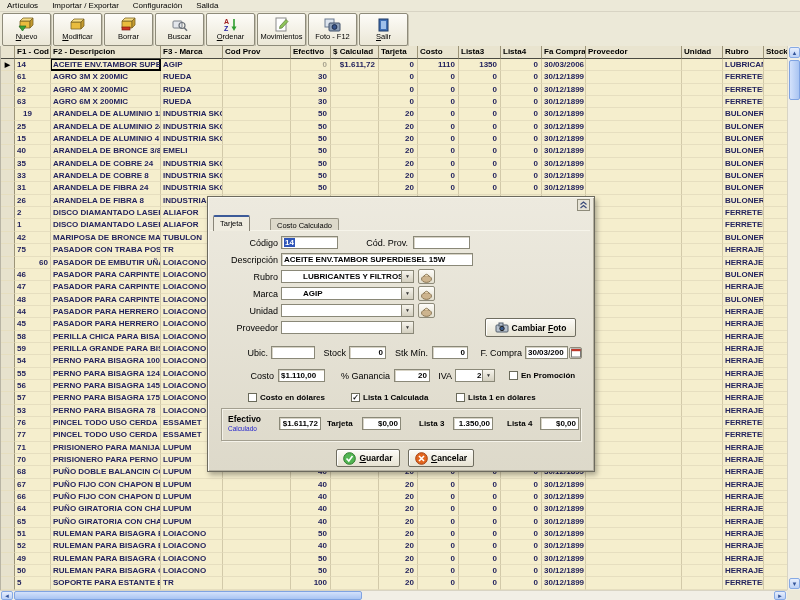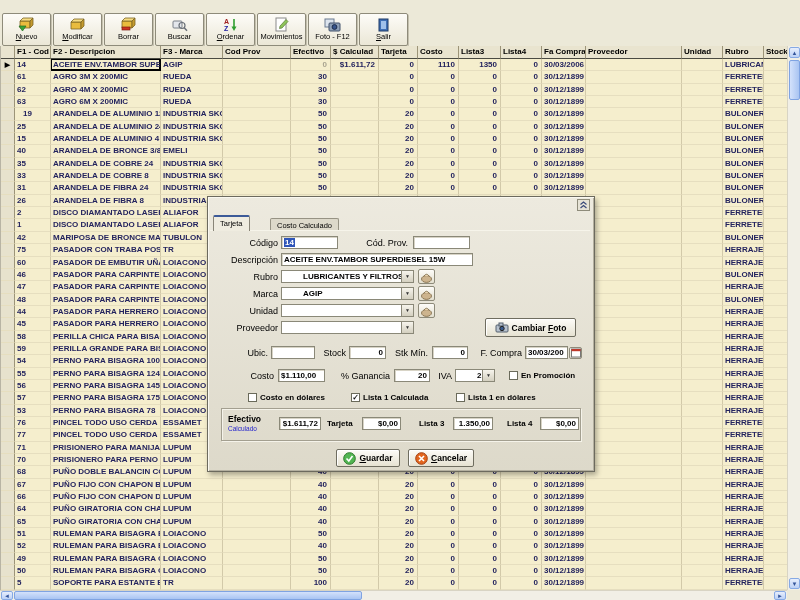--- a/index.html
+++ b/index.html
@@ -73,20 +73,26 @@
         font-size:8.5px;font-weight:bold;color:#000;box-sizing:border-box;}
   #panel{position:absolute;left:13px;top:211px;width:360px;height:33px;border:1px solid #a39f90;
          box-shadow:inset 1px 1px 0 #f5f3ea,1px 1px 0 #f5f3ea;box-sizing:border-box;}
   .sub{font-size:6.5px;color:#2222cc;white-space:nowrap;}
   u{text-decoration:underline;}
 </style>
 </head>
 <body>
 
 <div id="app">
+  <div id="menubar">
+      <span class="menu-item">Artículos</span>
+      <span class="menu-item">Importar / Exportar</span>
+      <span class="menu-item">Configuración</span>
+      <span class="menu-item">Salida</span>
+    </div>
   <div id="toolbar">
       <div class="tbtn">
         <div class="ticon">
           <svg width="17" height="15" viewBox="0 0 17 15">
             <polygon points="2,4 12,4 12,11 2,11" fill="#e9bc3e" stroke="#7c6424" stroke-width="0.8"></polygon>
             <polygon points="2,4 5,1 15,1 12,4" fill="#f6dc82" stroke="#7c6424" stroke-width="0.8"></polygon>
             <polygon points="12,4 15,1 15,8 12,11" fill="#c49a2e" stroke="#7c6424" stroke-width="0.8"></polygon>
             <polygon points="1,9 8,9 4.5,14" fill="#3aa43a" stroke="#1e6e1e" stroke-width="0.7"></polygon>
           </svg>
         </div>
@@ -467,21 +473,21 @@
           <div class="gcell r" style="width: 42px;"></div>
           <div class="gcell r" style="width: 41px;"></div>
           <div class="gcell" style="width: 44px;"></div>
           <div class="gcell" style="width: 96px;"></div>
           <div class="gcell" style="width: 41px;"></div>
           <div class="gcell" style="width: 41px;">HERRAJES</div>
           <div class="gcell" style="width: 26px;"></div>
         </div>
         <div class="grow">
           <div class="gcell ind" style="width: 14px;"></div>
-          <div class="gcell" style="width: 36px;">60</div>
+          <div class="gcell" style="width: 36px; text-align: right;">60</div>
           <div class="gcell" style="width: 110px;">PASADOR DE EMBUTIR UÑA</div>
           <div class="gcell" style="width: 62px;">LOIACONO</div>
           <div class="gcell" style="width: 68px;"></div>
           <div class="gcell r" style="width: 40px;"></div>
           <div class="gcell r" style="width: 48px;"></div>
           <div class="gcell r" style="width: 39px;"></div>
           <div class="gcell r" style="width: 41px;"></div>
           <div class="gcell r" style="width: 42px;"></div>
           <div class="gcell r" style="width: 41px;"></div>
           <div class="gcell" style="width: 44px;"></div>

